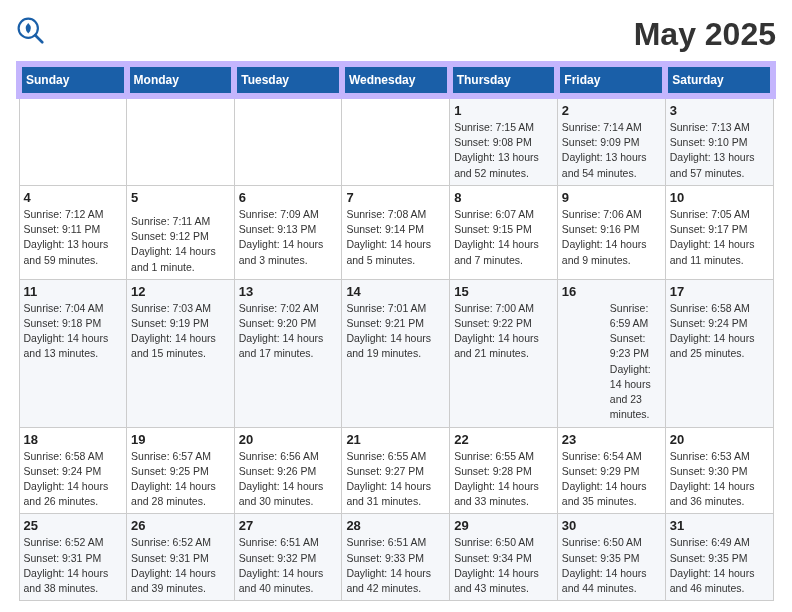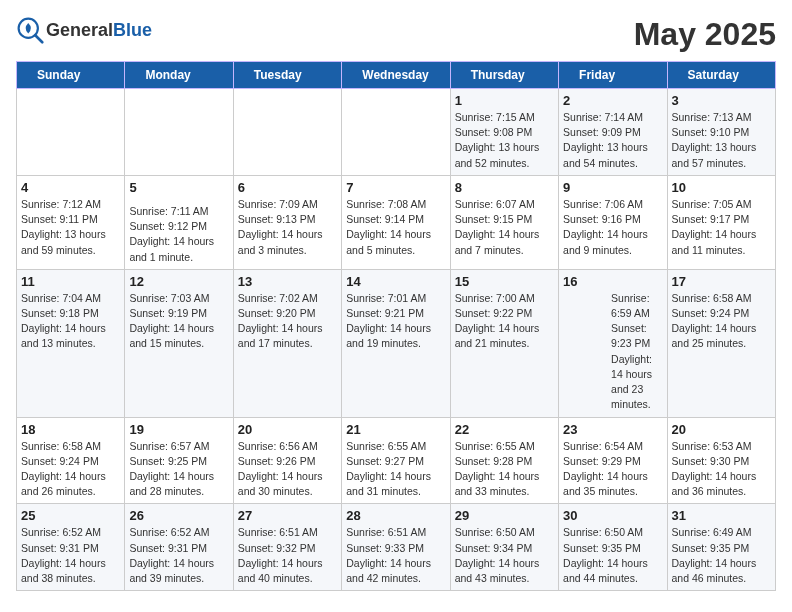--- a/index.html
+++ b/index.html
@@ -48,25 +48,25 @@
       color: #555;
     }
     table {
       width: 100%;
       border-collapse: collapse;
       font-size: 11px;
     }
     thead tr th {
       background-color: #1a5fa8;
       color: #fff;
-      padding: 6px 20px;
+      padding: 6px 4px;
       text-align: left;
       font-size: 12px;
       font-weight: bold;
-      border: 1px solid #c4b5fd;
+      border: 6px solid #c4b5fd;
     }
     tbody tr td {
       border: 1px solid #ccc;
       padding: 4px;
       vertical-align: top;
       width: 108px;
       min-height: 70px;
       background: #fff;
     }
     tbody tr:nth-child(odd) td {
@@ -93,23 +93,20 @@
 </head>
 <body>
 
 <div class="header-area">
   <div class="logo">
     <svg class="logo-icon" viewBox="0 0 32 32">
       <circle cx="14" cy="14" r="11" fill="none" stroke="#1a5fa8" stroke-width="2.5"></circle>
       <path d="M22 22 L30 30" stroke="#1a5fa8" stroke-width="3" stroke-linecap="round"></path>
       <path d="M14 8 Q20 14 14 20 Q8 14 14 8Z" fill="#1a5fa8"></path>
     </svg>
-    <div>
-      <span class="logo-text-general">General</span><span class="logo-text-blue">Blue</span>
-    </div>
   </div>
   <div class="title-area">
     <div class="main-title">May 2025</div>
   </div>
 </div>
 
 <table>
   <thead>
     <tr id="weekday-header">
     <th>Sunday</th>

